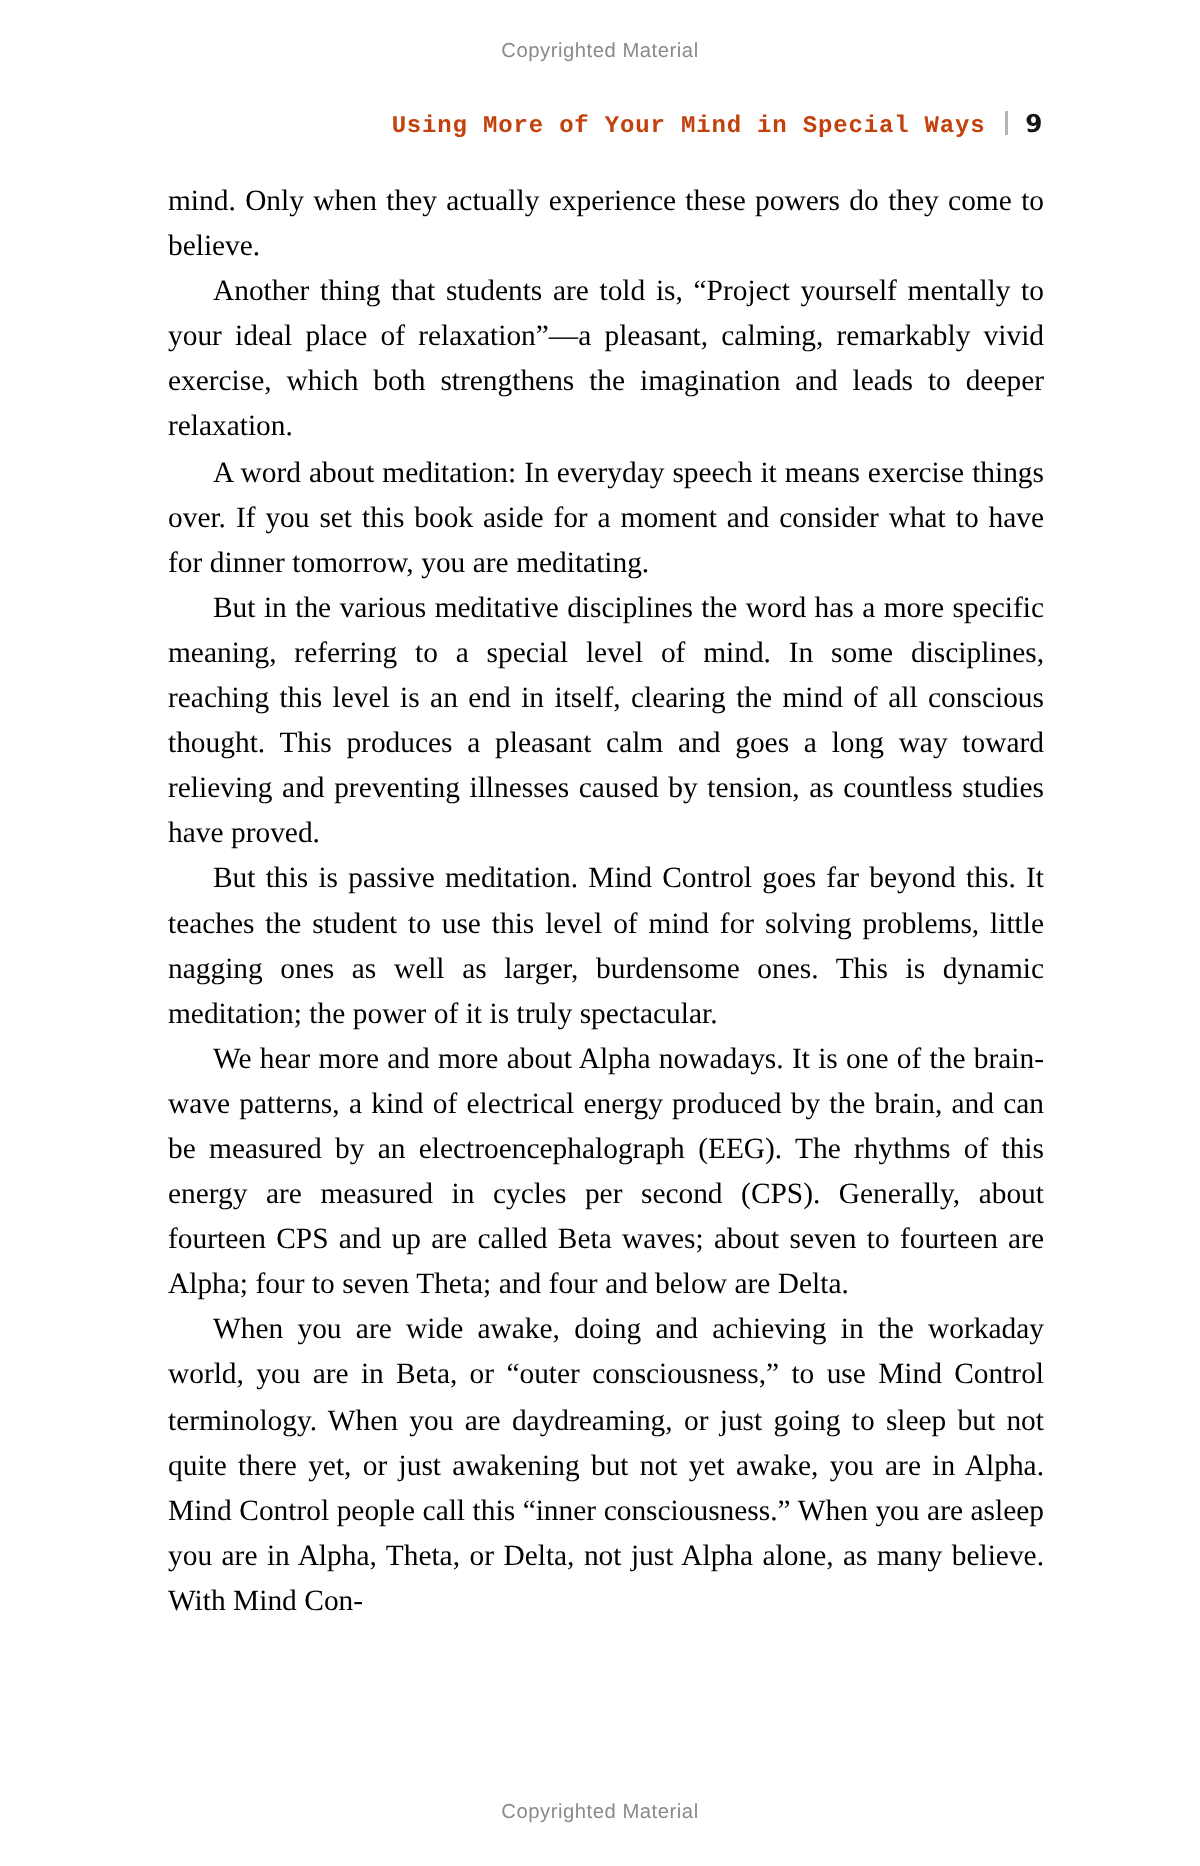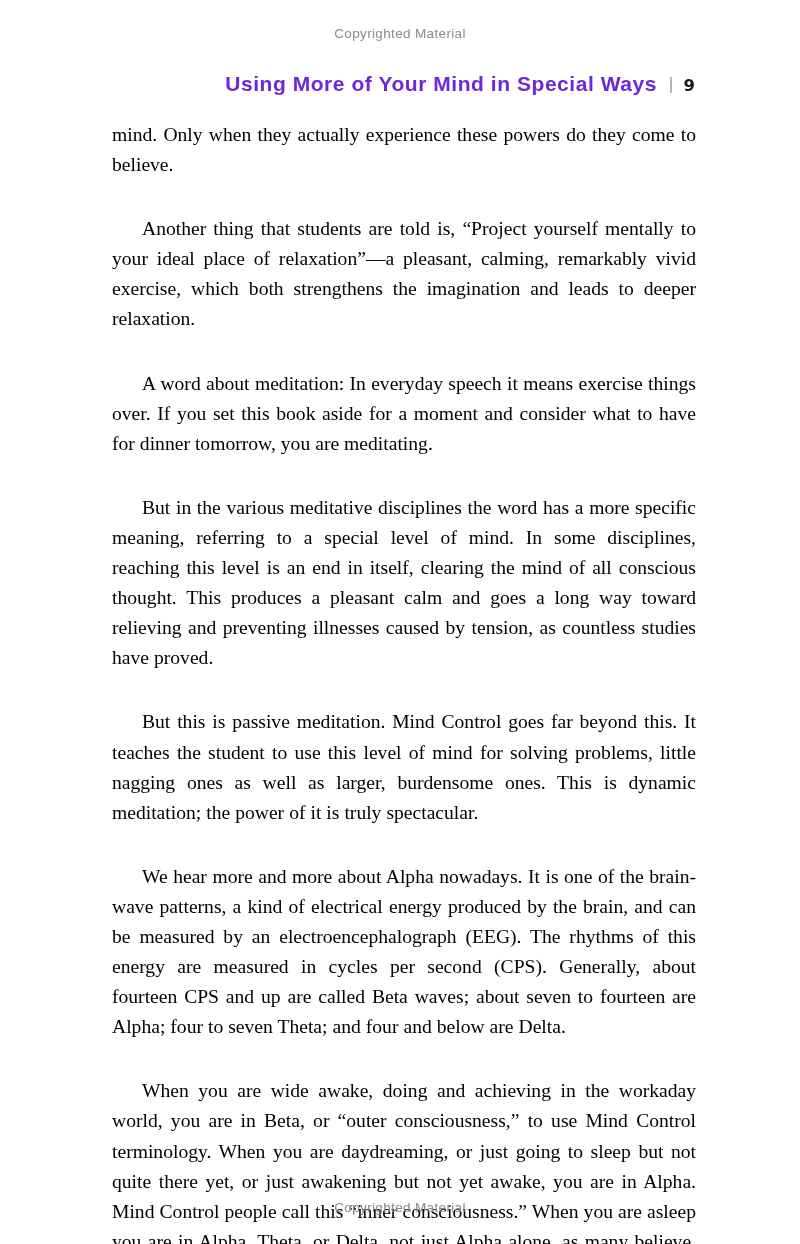--- a/index.html
+++ b/index.html
@@ -44,25 +44,25 @@
     position: absolute;
     top: 72px;
     left: 112px;
     width: 583px;
     display: flex;
     justify-content: flex-end;
     align-items: baseline;
     white-space: nowrap;
   }
   .running-head-title {
-    font-family: Liberation Sans, sans-serif;
-    font-size: 21px;
+    font-family: Liberation Mono, monospace;
+    font-size: 16px;
     font-weight: bold;
     letter-spacing: 0.55px;
-    color: #6d28d9;
+    color: #c2410c;
   }
   .running-head-sep {
     display: inline-block;
     width: 1.5px;
     height: 16px;
     background: #b4b4b4;
     margin: 0 12px 0 13px;
     position: relative;
     top: 2px;
   }
@@ -84,21 +84,20 @@
     margin: 0;
     font-size: 19.6px;
     line-height: 30.1px;
     text-align: justify;
     text-justify: inter-word;
     hyphens: none;
     word-spacing: 0.1px;
   }
   .para + .para {
     text-indent: 30px;
-    margin-top: 34px;
   }
   
   .para.continues::after {
     content: "";
   }
 
   
   .watermark-bottom {
     position: absolute;
     top: 1200px;

